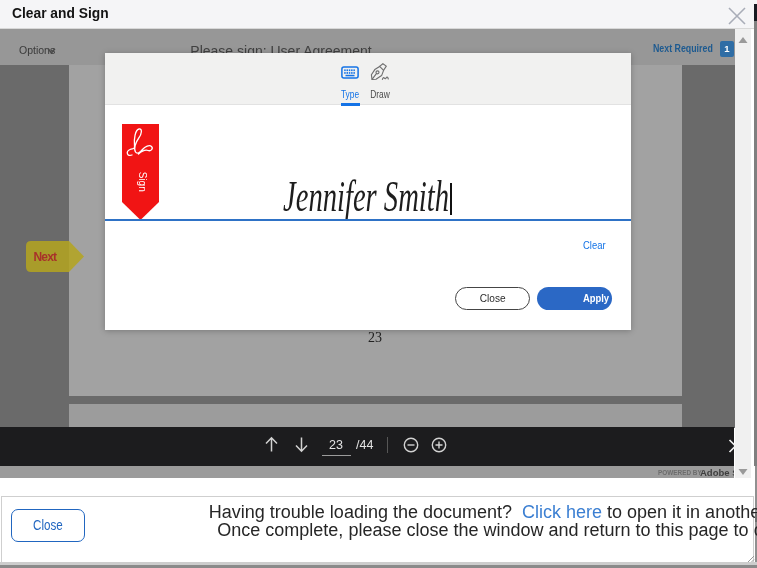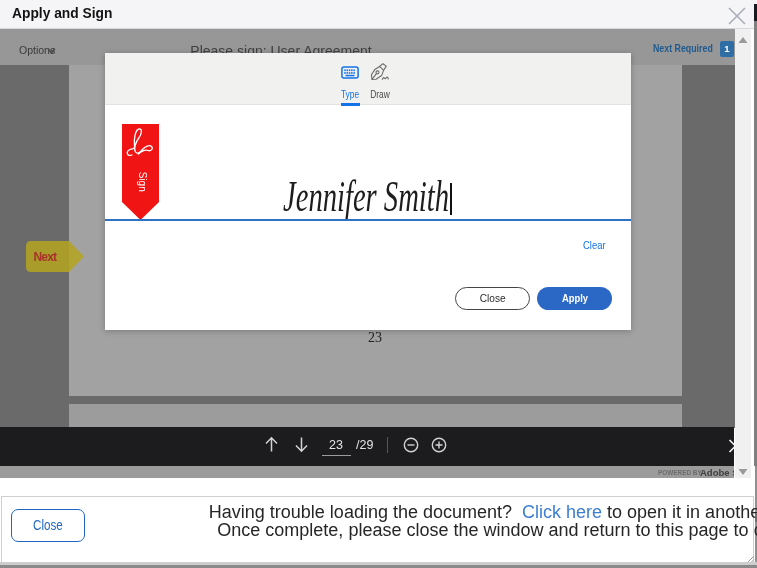--- a/index.html
+++ b/index.html
@@ -4,21 +4,21 @@
 <style>
   html,body{margin:0;padding:0;}
   body{width:757px;height:568px;position:relative;overflow:hidden;
        font-family:"Liberation Sans",sans-serif;background:#fff;}
   .abs{position:absolute;}
 </style>
 </head>
 <body>
 
 <div class="abs" style="left:0;top:0;width:757px;height:29px;background:#f5f5f7;border-bottom:1px solid #d8d8d8;box-sizing:border-box;"></div>
-<div class="abs" style="left:12px;top:5.5px;font-size:13.8px;font-weight:bold;color:#131313;">Apply and Sign</div>
+<div class="abs" style="left:12px;top:5.5px;font-size:13.8px;font-weight:bold;color:#131313;">Clear and Sign</div>
 <svg class="abs" style="left:727px;top:6px;" width="20" height="20" viewBox="0 0 20 20">
   <path d="M2 2 L18 18 M18 2 L2 18" stroke="#a9adb8" stroke-width="1.6" fill="none"></path>
 </svg>
 
 <div class="abs" style="left:754px;top:4px;width:3px;height:17px;background:#171a21;"></div>
 <div class="abs" style="left:754px;top:21px;width:3px;height:445px;background:#7f7f7f;"></div>
 <div class="abs" style="left:755px;top:466px;width:2px;height:102px;background:#909090;"></div>
 
 <div class="abs" style="left:0;top:29px;width:735px;height:36px;background:#979797;"></div>
 <div class="abs" style="left:19px;top:43.5px;font-size:10.5px;color:#3a3a3a;">Options</div>
@@ -46,21 +46,21 @@
 
 <div class="abs" style="left:0;top:427px;width:734px;height:39px;background:#1c1c1e;"></div>
 <svg class="abs" style="left:263px;top:436px;" width="17" height="17" viewBox="0 0 17 17">
   <path d="M8.5 15.5 L8.5 2 M3 7.5 L8.5 1.8 L14 7.5" stroke="#d2d2d2" stroke-width="1.5" fill="none"></path>
 </svg>
 <svg class="abs" style="left:293px;top:436px;" width="17" height="17" viewBox="0 0 17 17">
   <path d="M8.5 1.5 L8.5 15 M3 9.5 L8.5 15.2 L14 9.5" stroke="#d2d2d2" stroke-width="1.5" fill="none"></path>
 </svg>
 <div class="abs" style="left:336px;top:438px;transform:translateX(-50%);font-size:12.5px;color:#e3e3e3;">23</div>
 <div class="abs" style="left:322px;top:455px;width:29px;height:1px;background:#9b9b9b;"></div>
-<div class="abs" style="left:356px;top:438px;font-size:12.5px;color:#e3e3e3;">/29</div>
+<div class="abs" style="left:356px;top:438px;font-size:12.5px;color:#e3e3e3;">/44</div>
 <div class="abs" style="left:387px;top:437px;width:1px;height:16px;background:#565656;"></div>
 <svg class="abs" style="left:403px;top:437px;" width="16" height="16" viewBox="0 0 16 16">
   <circle cx="8" cy="8" r="6.7" stroke="#d2d2d2" stroke-width="1.4" fill="none"></circle>
   <path d="M4.5 8 L11.5 8" stroke="#d2d2d2" stroke-width="1.4"></path>
 </svg>
 <svg class="abs" style="left:431px;top:437px;" width="16" height="16" viewBox="0 0 16 16">
   <circle cx="8" cy="8" r="6.7" stroke="#d2d2d2" stroke-width="1.4" fill="none"></circle>
   <path d="M4.5 8 L11.5 8 M8 4.5 L8 11.5" stroke="#d2d2d2" stroke-width="1.4"></path>
 </svg>
 <svg class="abs" style="left:728px;top:439px;" width="9" height="14" viewBox="0 0 9 14">
@@ -133,13 +133,13 @@
 </svg>
 
 <div class="abs" style="left:283px;top:171px;width:260px;font-family:'Liberation Serif',serif;font-style:italic;font-size:44px;color:#1d1d1d;transform:scaleX(0.65);transform-origin:left top;white-space:nowrap;">Jennifer Smith</div>
 <div class="abs" style="left:450px;top:183px;width:1.6px;height:32px;background:#111;"></div>
 
 <div class="abs" style="left:105px;top:219px;width:526px;height:2px;background:#2e72c6;"></div>
 
 <div class="abs" style="left:583px;top:239px;font-size:10.5px;color:#1473e6;transform:scaleX(0.9);transform-origin:left top;">Clear</div>
 
 <div class="abs" style="left:455px;top:287px;width:75px;height:23px;border:1.5px solid #454545;border-radius:11.5px;box-sizing:border-box;background:#fff;color:#2c2c2c;font-size:11.5px;text-align:center;line-height:20px;"><span style="display:inline-block;transform:scaleX(0.88);">Close</span></div>
-<div class="abs" style="left:537px;top:287px;width:75px;height:23px;border-radius:11.5px;background:#2b68c5;color:#fff;font-size:11.5px;font-weight:bold;text-align:center;line-height:23px;"><span style="display:inline-block;transform:scaleX(0.82);">Apply</span></div>
+<div class="abs" style="left:537px;top:287px;width:75px;height:23px;border-radius:11.5px;background:#2b68c5;color:#fff;font-size:11.5px;font-weight:bold;text-align:right;line-height:23px;"><span style="display:inline-block;transform:scaleX(0.82);">Apply</span></div>
 
 </body></html>

